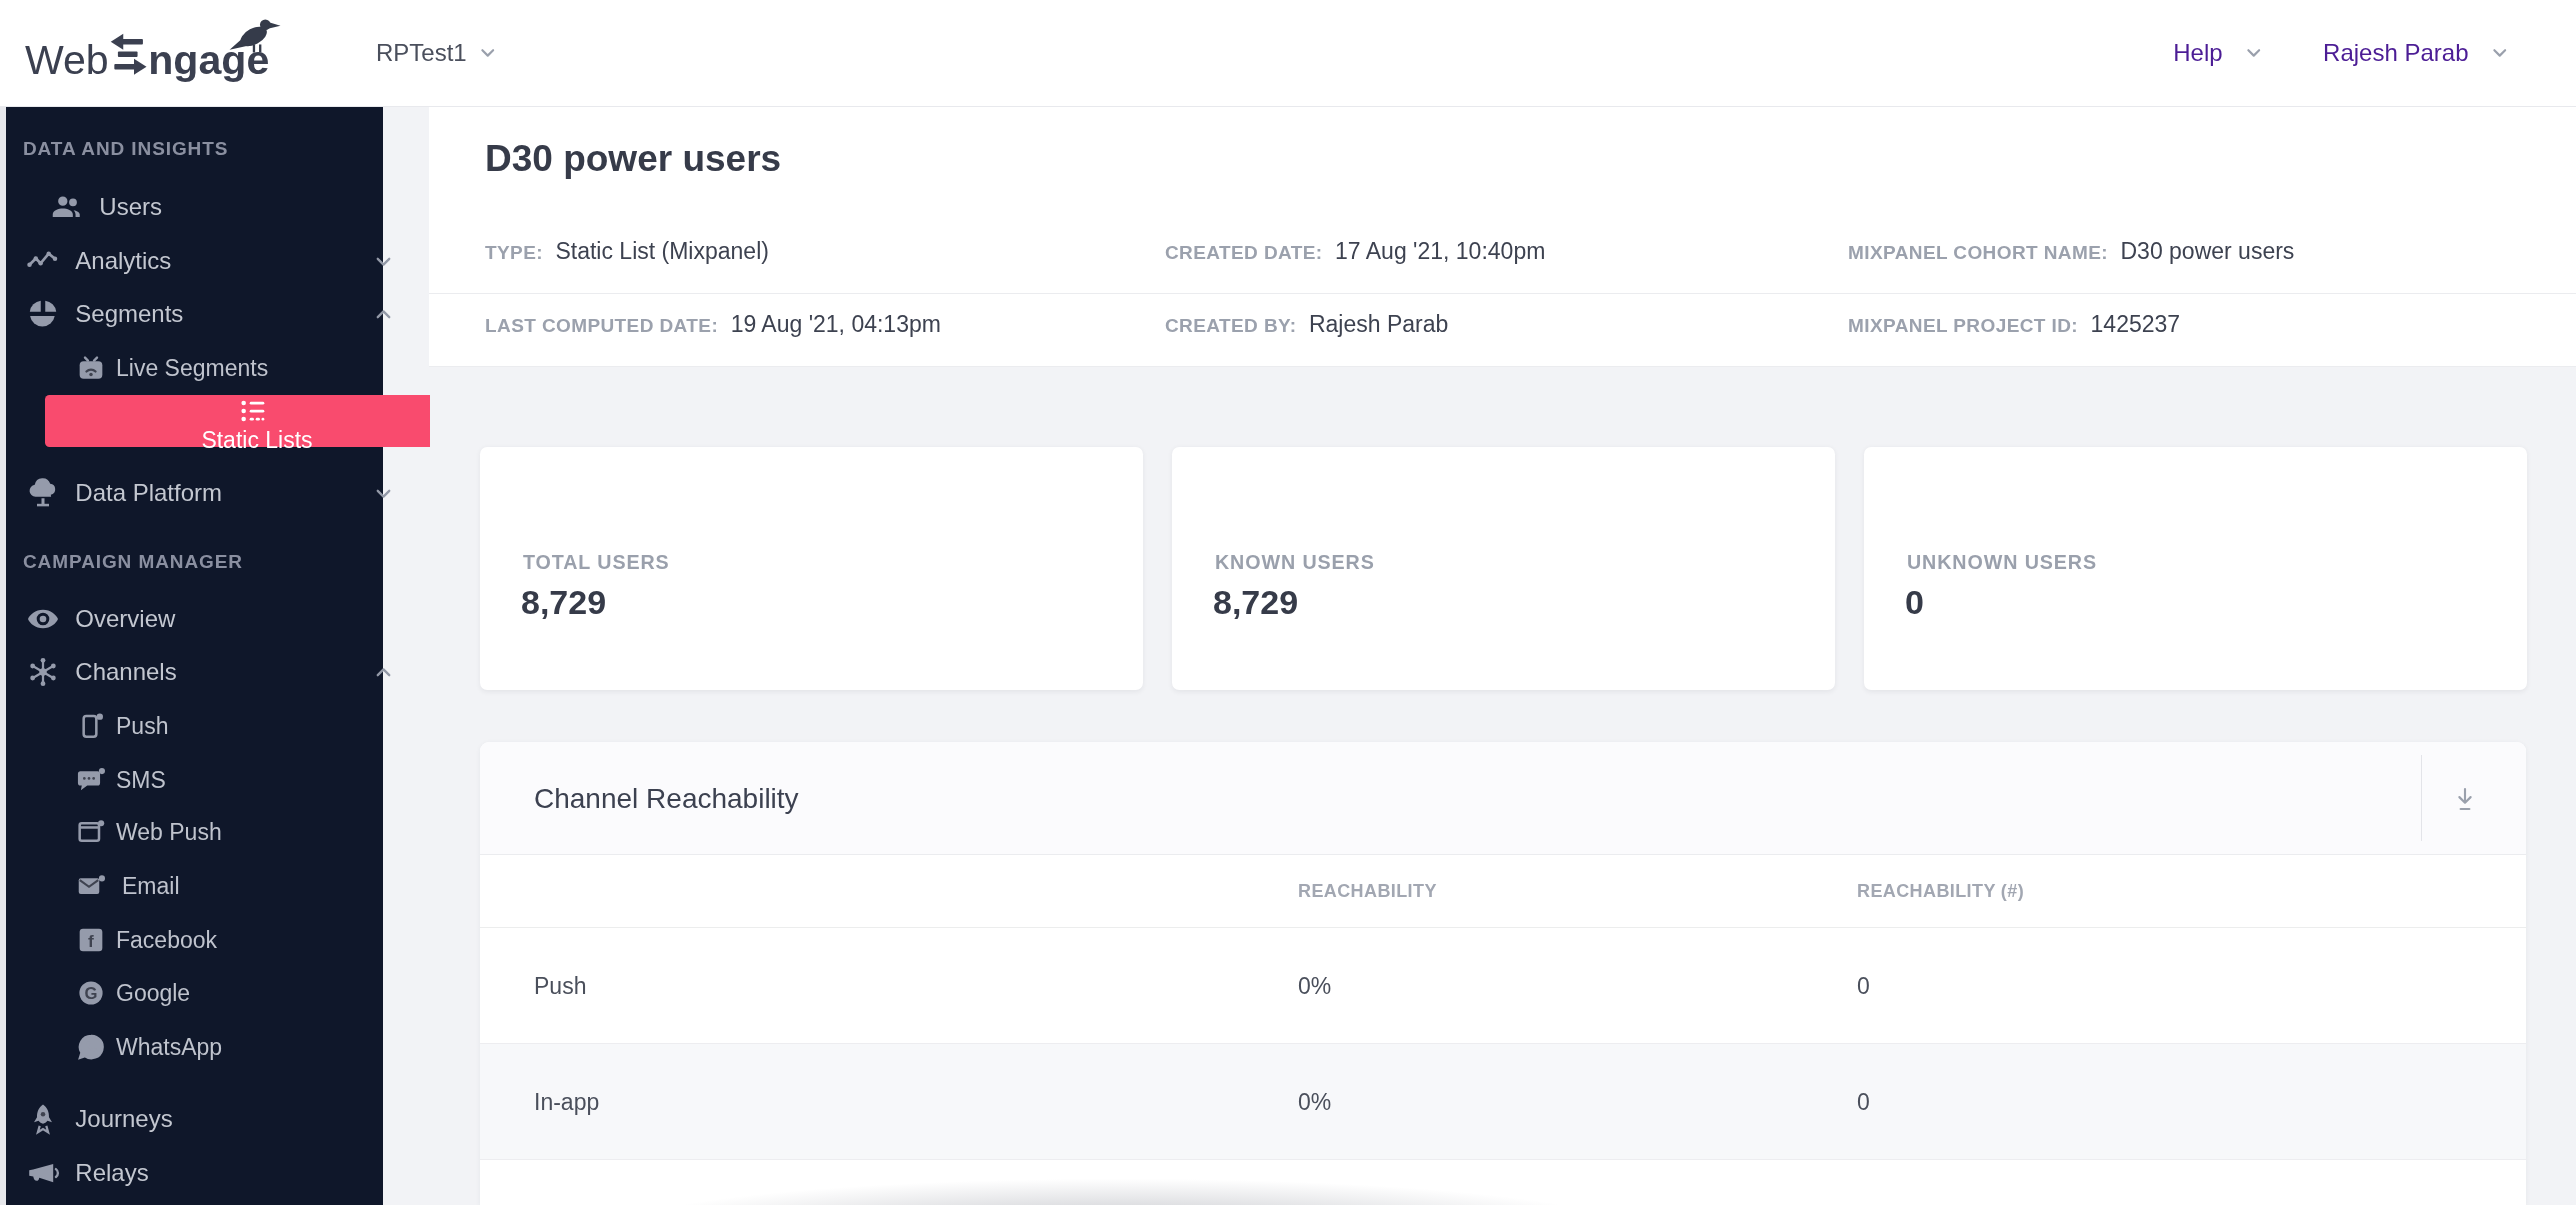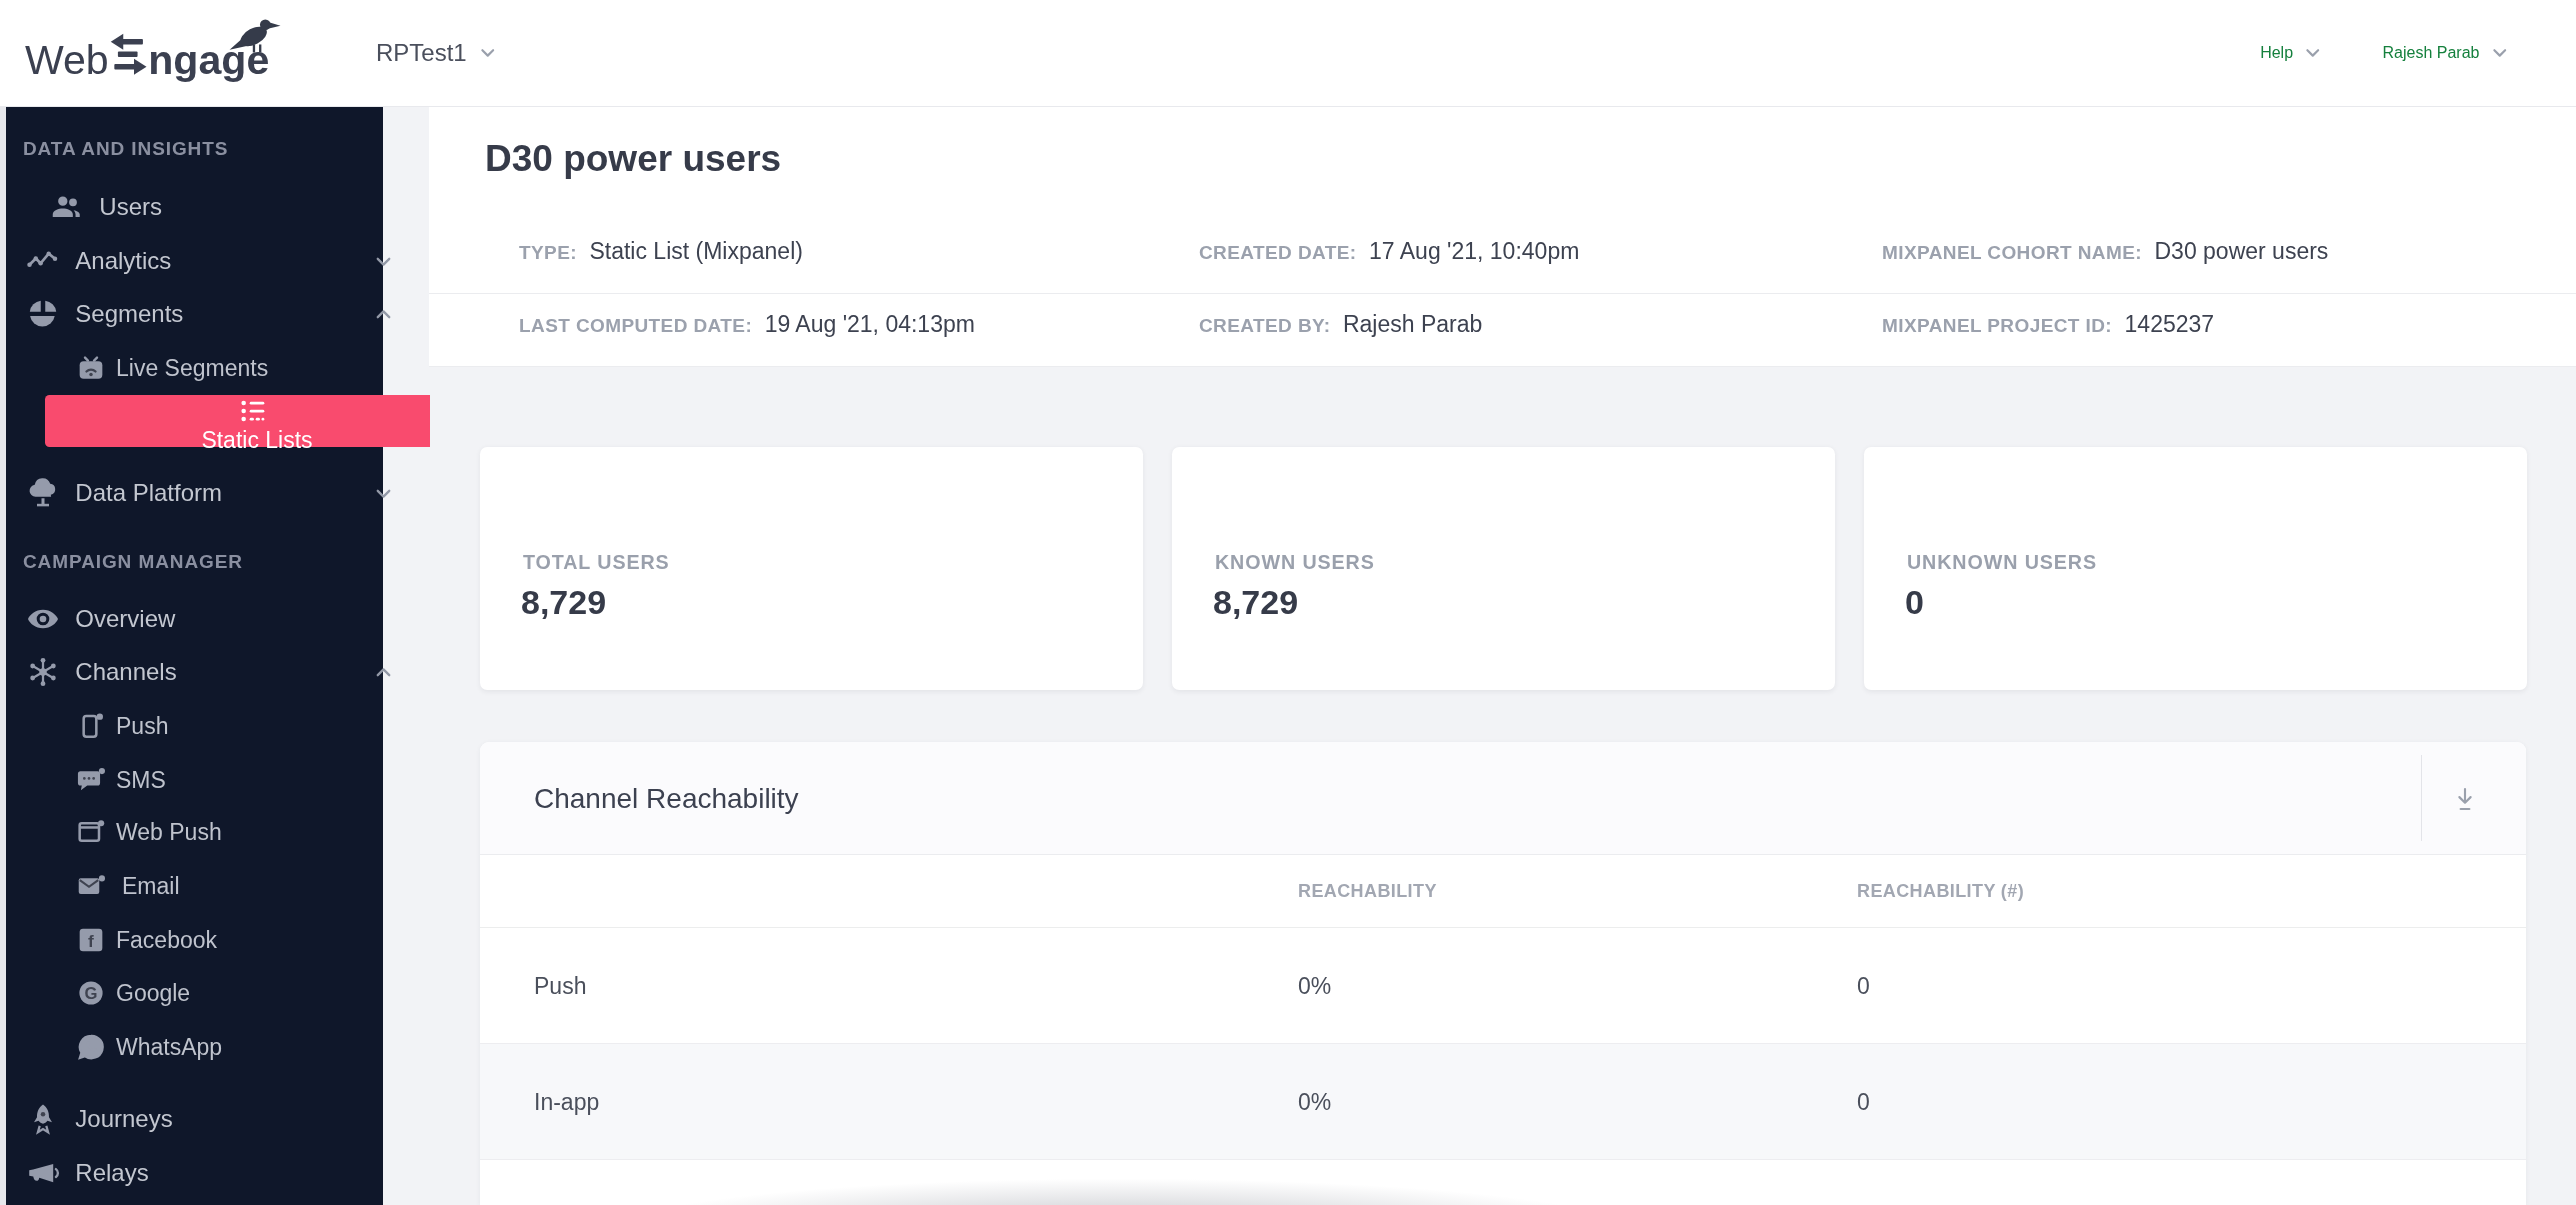--- a/index.html
+++ b/index.html
@@ -3,21 +3,21 @@
 <meta charset="utf-8">
 <style>
   html,body{margin:0;padding:0;background:#f2f3f6;font-family:"Liberation Sans",sans-serif;}
   #app{position:relative;width:2576px;height:1206px;overflow:hidden;background:#f2f3f6;}
 
   
   .topbar{position:absolute;left:0;top:0;width:2576px;height:106px;background:#ffffff;border-bottom:1.8px solid #e8e9ed;z-index:30;}
   .logo{position:absolute;left:25px;top:14.3px;width:268px;height:77px;cursor:pointer;}
   .workspace{position:absolute;left:376px;top:0;height:106px;display:flex;align-items:center;gap:10.7px;font-size:24px;font-weight:500;color:#4a4f5c;cursor:pointer;}
   .topbar-right{position:absolute;right:66px;top:0;height:106px;display:flex;align-items:center;gap:59px;}
-  .tb-item{display:flex;align-items:center;gap:9px;font-size:16px;color:#15803d;cursor:pointer;}
+  .tb-item{display:flex;align-items:center;gap:20px;font-size:24px;color:#4c1d95;cursor:pointer;}
   .chev{width:21.5px;height:21.5px;color:#9aa0ac;}
   .chev-s{width:23px;height:23px;color:#9298a6;}
 
   
   .sidebar{position:absolute;left:0;top:106px;width:383px;height:1100px;background:#0f172a;z-index:20;}
   .scroll-track{position:absolute;left:0;top:0;width:6.3px;height:100%;background:#e7e8ec;}
   .sec-label{position:absolute;left:23px;font-size:19px;font-weight:700;letter-spacing:0.9px;color:#8a8fa0;}
   .nav-item{position:absolute;left:0;width:429px;height:52px;display:flex;align-items:center;padding-left:25px;box-sizing:border-box;cursor:pointer;color:#c3c7d0;}
   .nav-item .icbox{width:36px;height:36px;display:flex;align-items:center;justify-content:center;color:#959bab;flex:none;}
   .nav-item .lbl{margin-left:14.3px;font-size:24px;}
@@ -27,21 +27,21 @@
   .nav-sub .lbl{margin-left:9px;font-size:23px;}
   .nav-sub.active{left:45px;width:385px;padding-left:30px;background:#f94b6e;border-radius:4.5px 0 0 4.5px;color:#ffffff;}
   .nav-sub.active .icbox{color:#ffffff;}
   .ic{width:100%;height:100%;fill:currentColor;}
 
   
   .title-band{position:absolute;left:429px;top:106px;width:2147px;height:260px;background:#ffffff;border-bottom:0.9px solid #ebecef;z-index:10;}
   .page-title{position:absolute;left:56px;top:32px;margin:0;font-size:37px;font-weight:700;color:#363b49;}
   .meta-row{position:absolute;left:0;width:100%;height:38px;}
   .meta-col{position:absolute;display:flex;align-items:baseline;gap:12.5px;white-space:nowrap;}
-  .mlabel{font-size:19px;font-weight:600;letter-spacing:0.4px;color:#9ba1ad;margin-left:34px;}
+  .mlabel{font-size:19px;font-weight:600;letter-spacing:0.4px;color:#9ba1ad;}
   .mvalue{font-size:23px;color:#3d4250;}
   .band-divider{position:absolute;left:0;width:100%;height:0.9px;background:#ebecef;}
 
   
   .stats{position:absolute;left:480px;top:447px;display:flex;gap:29px;}
   .card{position:relative;width:663px;height:243px;background:#ffffff;border-radius:7.2px;box-shadow:0 1.8px 5.4px rgba(40,45,60,.07);}
   .card .clabel{position:absolute;left:43px;top:104px;font-size:19.7px;font-weight:600;letter-spacing:0.9px;color:#9aa0ac;}
   .card .cvalue{position:absolute;left:41px;top:136px;font-size:34px;font-weight:700;color:#363b49;}
 
   

